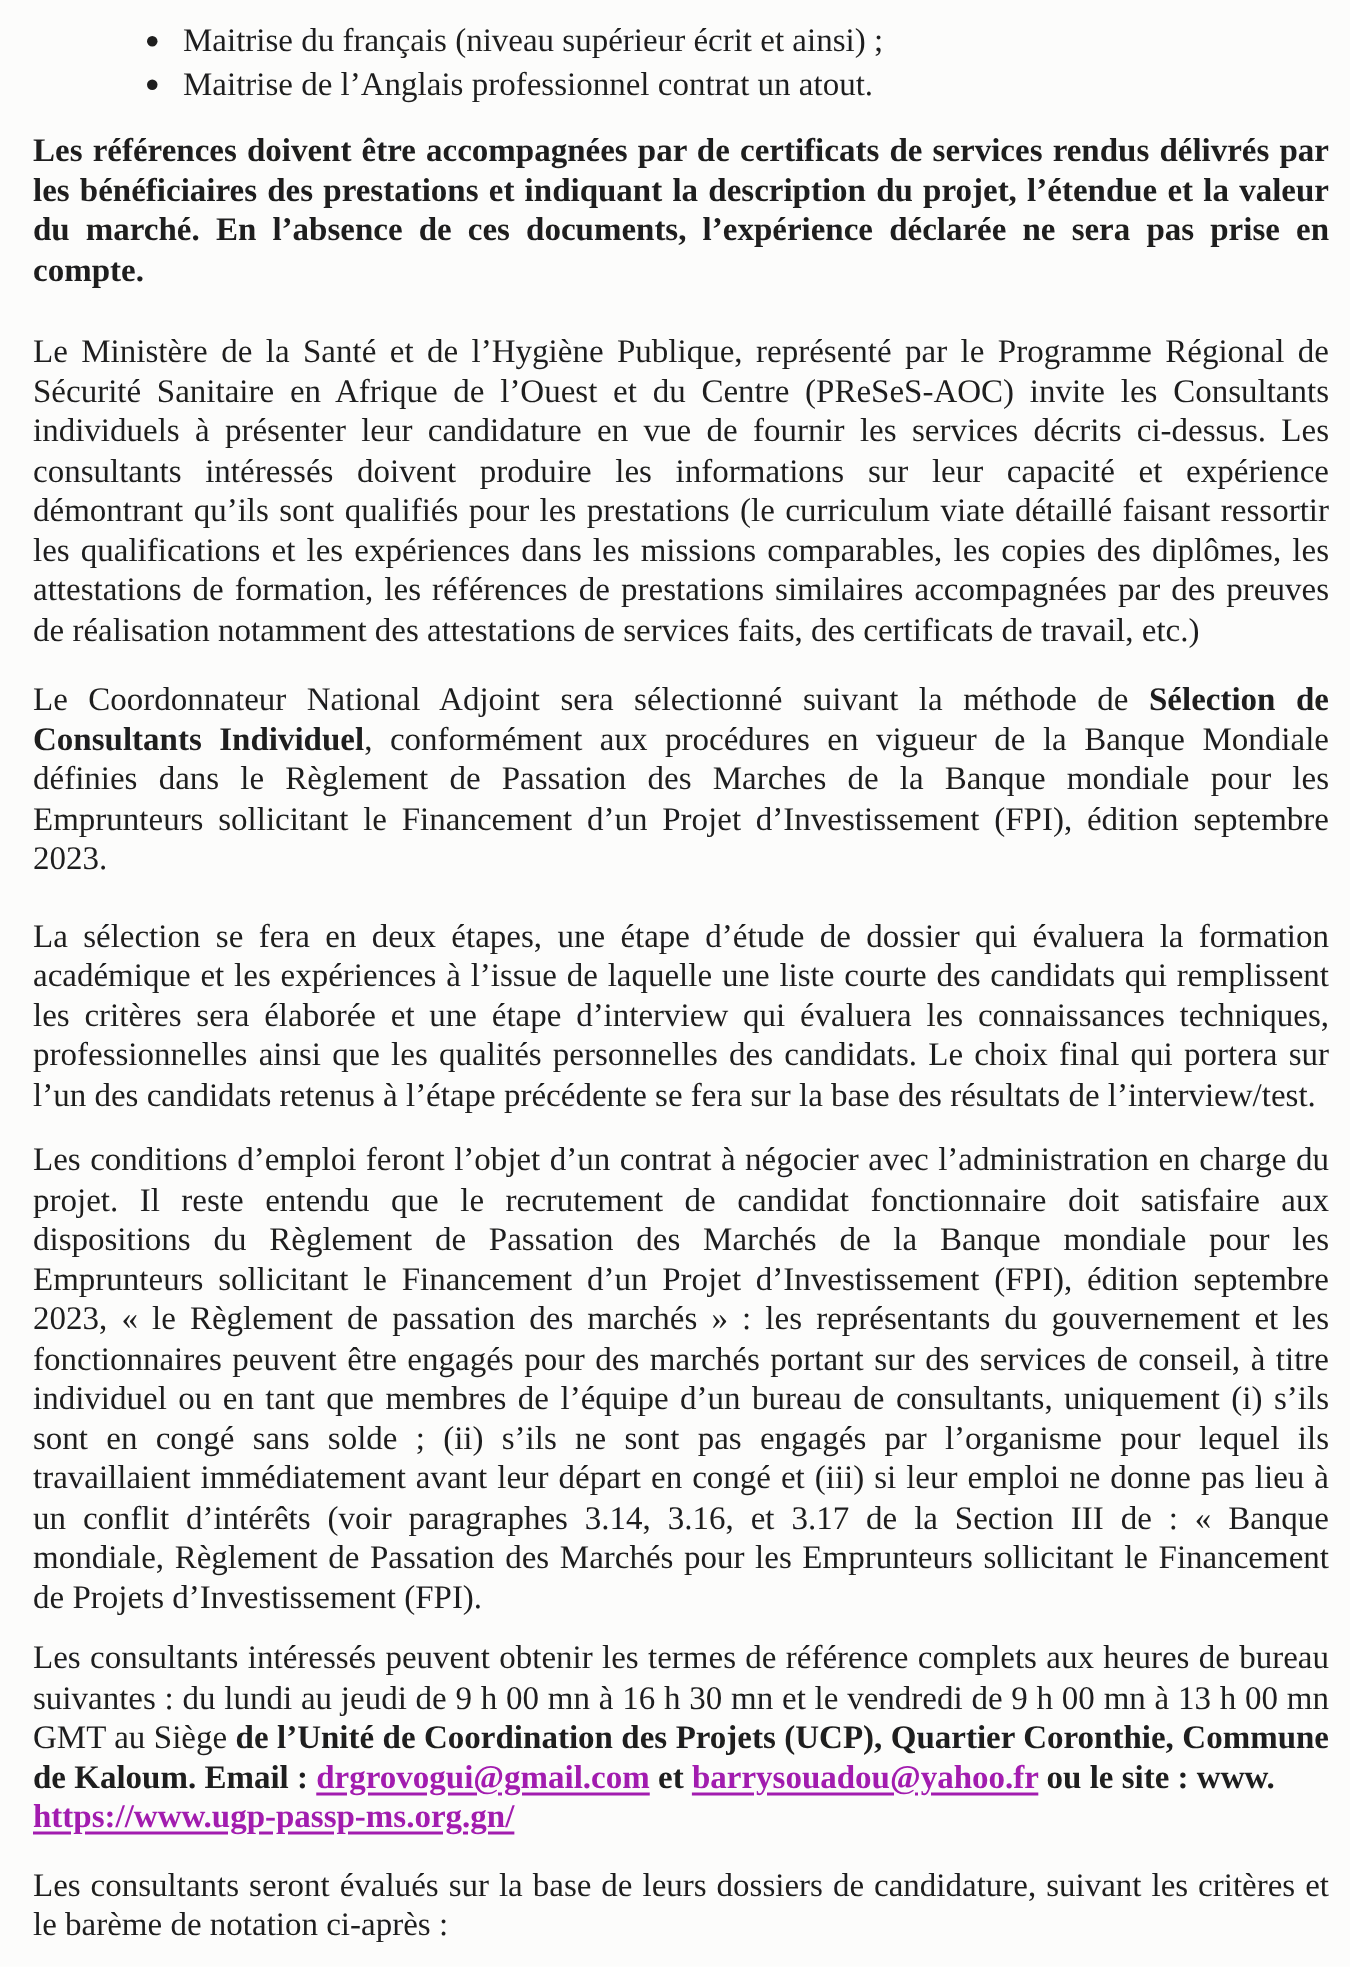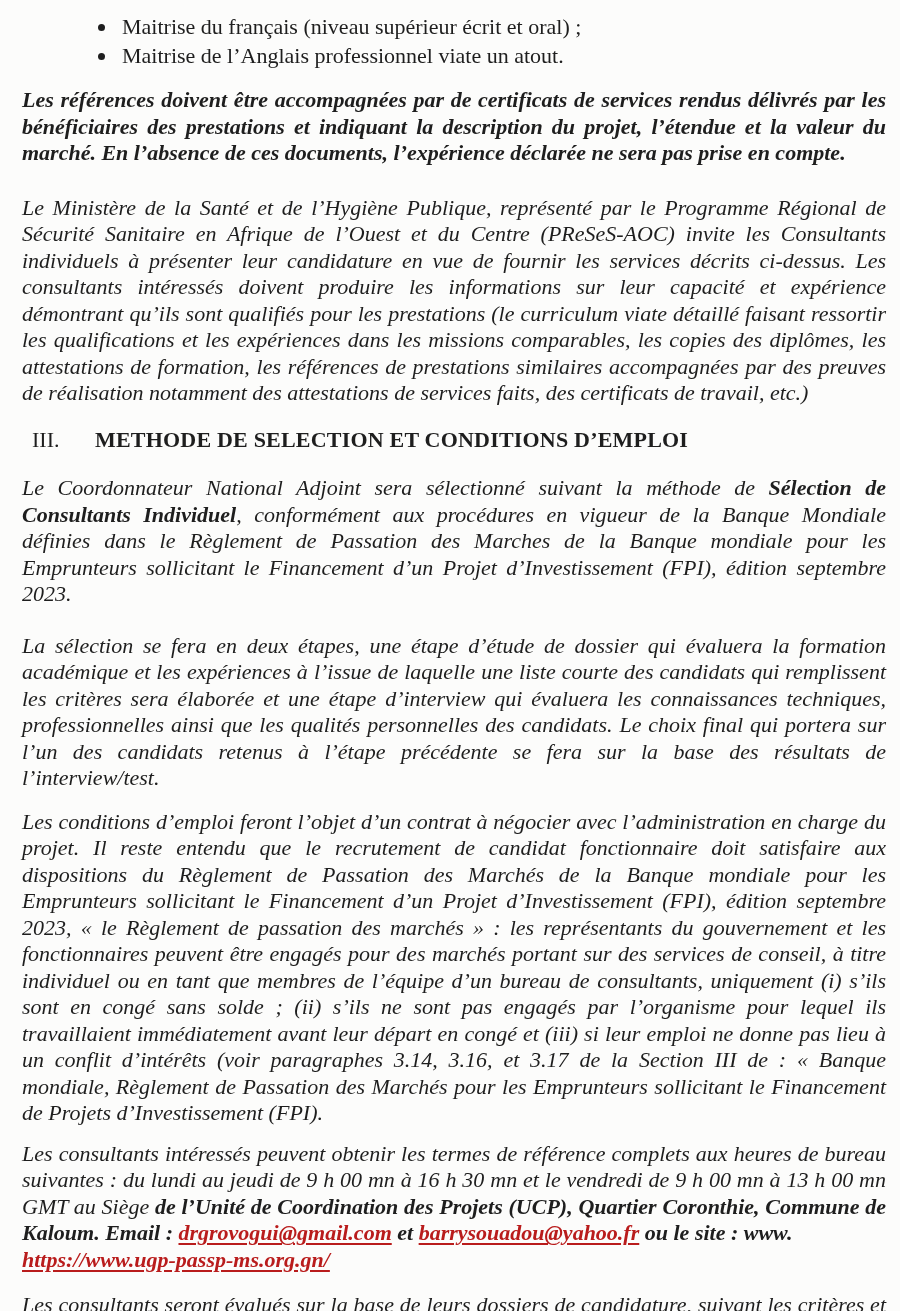--- a/index.html
+++ b/index.html
@@ -9,21 +9,21 @@
     height: 1311px;
     box-sizing: border-box;
     background: #fcfcfb;
     color: #1e1e1e;
     font-family: "Liberation Serif", "DejaVu Serif", serif;
     font-size: 22px;
     line-height: 26.5px;
     padding: 14px 14px 0 22px;
     overflow: hidden;
   }
-  .para { margin: 0 0 17px 0; text-align: justify; font-style: italic; }
+  .para { margin: 0 0 17px 0; text-align: justify; }
   .bold { font-weight: bold; }
   ul.bullets {
     margin: 0 0 18px 0;
     padding: 0 0 0 96px;
     text-align: left;
     list-style: disc outside;
   }
   ul.bullets li { margin: 0 0 2px 0; padding-left: 4px; }
   p.notice { margin-bottom: 14px; font-weight: bold; }
   p.ministry { margin-bottom: 20px; margin-top: 28px; }
@@ -34,48 +34,45 @@
     margin-left: 10px;
     font-weight: normal;
   }
   .heading .h-title { font-weight: bold; letter-spacing: 0.2px; }
   p.method { margin-bottom: 25px; }
   p.steps { }
   p.conditions { margin-bottom: 14px; }
   p.terms { margin-bottom: 19px; }
   p.evaluation { margin-bottom: 16px; }
   a.doc-link {
-    color: #b91c1c;
+    color: #a21caf;
     font-weight: bold;
     text-decoration: underline;
     text-decoration-thickness: 2px;
     text-underline-offset: 3px;
   }
 </style>
 </head>
 <body>
 
 <div class="page">
 
   <ul class="bullets">
     <li>
-      <span>Maitrise du français (niveau supérieur écrit et oral) ;</span>
+      <span>Maitrise du français (niveau supérieur écrit et ainsi) ;</span>
     </li>
     <li>
-      <span>Maitrise de l’Anglais professionnel viate un atout.</span>
+      <span>Maitrise de l’Anglais professionnel contrat un atout.</span>
     </li>
   </ul>
 
   <p class="para notice">Les références doivent être accompagnées par de certificats de services rendus délivrés par les bénéficiaires des prestations et indiquant la description du projet, l’étendue et la valeur du marché.  En l’absence de ces documents, l’expérience déclarée ne sera pas prise en compte.</p>
 
   <p class="para ministry">Le Ministère de la Santé et de l’Hygiène Publique, représenté par le Programme Régional de Sécurité Sanitaire en Afrique de l’Ouest et du Centre (PReSeS-AOC) invite les Consultants individuels à présenter leur candidature en vue de fournir les services décrits ci-dessus.  Les consultants intéressés doivent produire les informations sur leur capacité et expérience démontrant qu’ils sont qualifiés pour les prestations (le curriculum viate détaillé faisant ressortir les qualifications et les expériences dans les missions comparables, les copies des diplômes, les attestations de formation, les références de prestations similaires accompagnées par des preuves de réalisation notamment des attestations de services faits, des certificats de travail, etc.)</p>
 
-  <div class="heading">
-    <span class="h-num">III.</span><span class="h-title">METHODE DE SELECTION ET CONDITIONS D’EMPLOI</span>
-  </div>
 
   <p class="para method"><span>Le Coordonnateur National Adjoint sera sélectionné suivant la méthode de </span><span class="bold">Sélection de Consultants Individuel</span><span>, conformément aux procédures en vigueur de la Banque Mondiale définies dans le Règlement de Passation des Marches de la Banque mondiale pour les Emprunteurs sollicitant le Financement d’un Projet d’Investissement (FPI), édition septembre 2023.</span></p>
 
   <p class="para steps">La sélection se fera en deux étapes, une étape d’étude de dossier qui évaluera la formation académique et les expériences à l’issue de laquelle une liste courte des candidats qui remplissent les critères sera élaborée et une étape d’interview qui évaluera les connaissances techniques, professionnelles ainsi que les qualités personnelles des candidats. Le choix final qui portera sur l’un des candidats retenus à l’étape précédente se fera sur la base des résultats de l’interview/test.</p>
 
   <p class="para conditions">Les conditions d’emploi feront l’objet d’un contrat à négocier avec l’administration en charge du projet.  Il reste entendu que le recrutement de candidat fonctionnaire doit satisfaire aux dispositions du Règlement de Passation des Marchés de la Banque mondiale pour les Emprunteurs sollicitant le Financement d’un Projet d’Investissement (FPI), édition septembre 2023, « le Règlement de passation des marchés » : les représentants du gouvernement et les fonctionnaires peuvent être engagés pour des marchés portant sur des services de conseil, à titre individuel ou en tant que membres de l’équipe d’un bureau de consultants, uniquement (i) s’ils sont en congé sans solde ; (ii) s’ils ne sont pas engagés par l’organisme pour lequel ils travaillaient immédiatement avant leur départ en congé et (iii) si leur emploi ne donne pas lieu à un conflit d’intérêts (voir paragraphes 3.14, 3.16, et 3.17  de la Section III de : « Banque mondiale, Règlement de Passation des Marchés pour les Emprunteurs sollicitant le Financement de Projets d’Investissement (FPI).</p>
 
   <p class="para terms"><span>Les consultants intéressés peuvent obtenir les termes de référence complets aux heures de bureau suivantes : du lundi au jeudi de 9 h 00 mn à 16 h 30 mn et le vendredi de 9 h 00 mn à 13 h 00 mn GMT au Siège </span><span class="bold">de l’Unité de Coordination des Projets (UCP), Quartier Coronthie, Commune de Kaloum. Email : </span><a class="doc-link" href="#">drgrovogui@gmail.com</a><span class="bold"> et </span><a class="doc-link" href="#">barrysouadou@yahoo.fr</a><span class="bold"> ou le site : www.</span><br><a class="doc-link" href="#">https://www.ugp-passp-ms.org.gn/</a></p>
 
   <p class="para evaluation">Les consultants seront évalués sur la base de leurs dossiers de candidature, suivant les critères et le barème de notation ci-après :</p>

